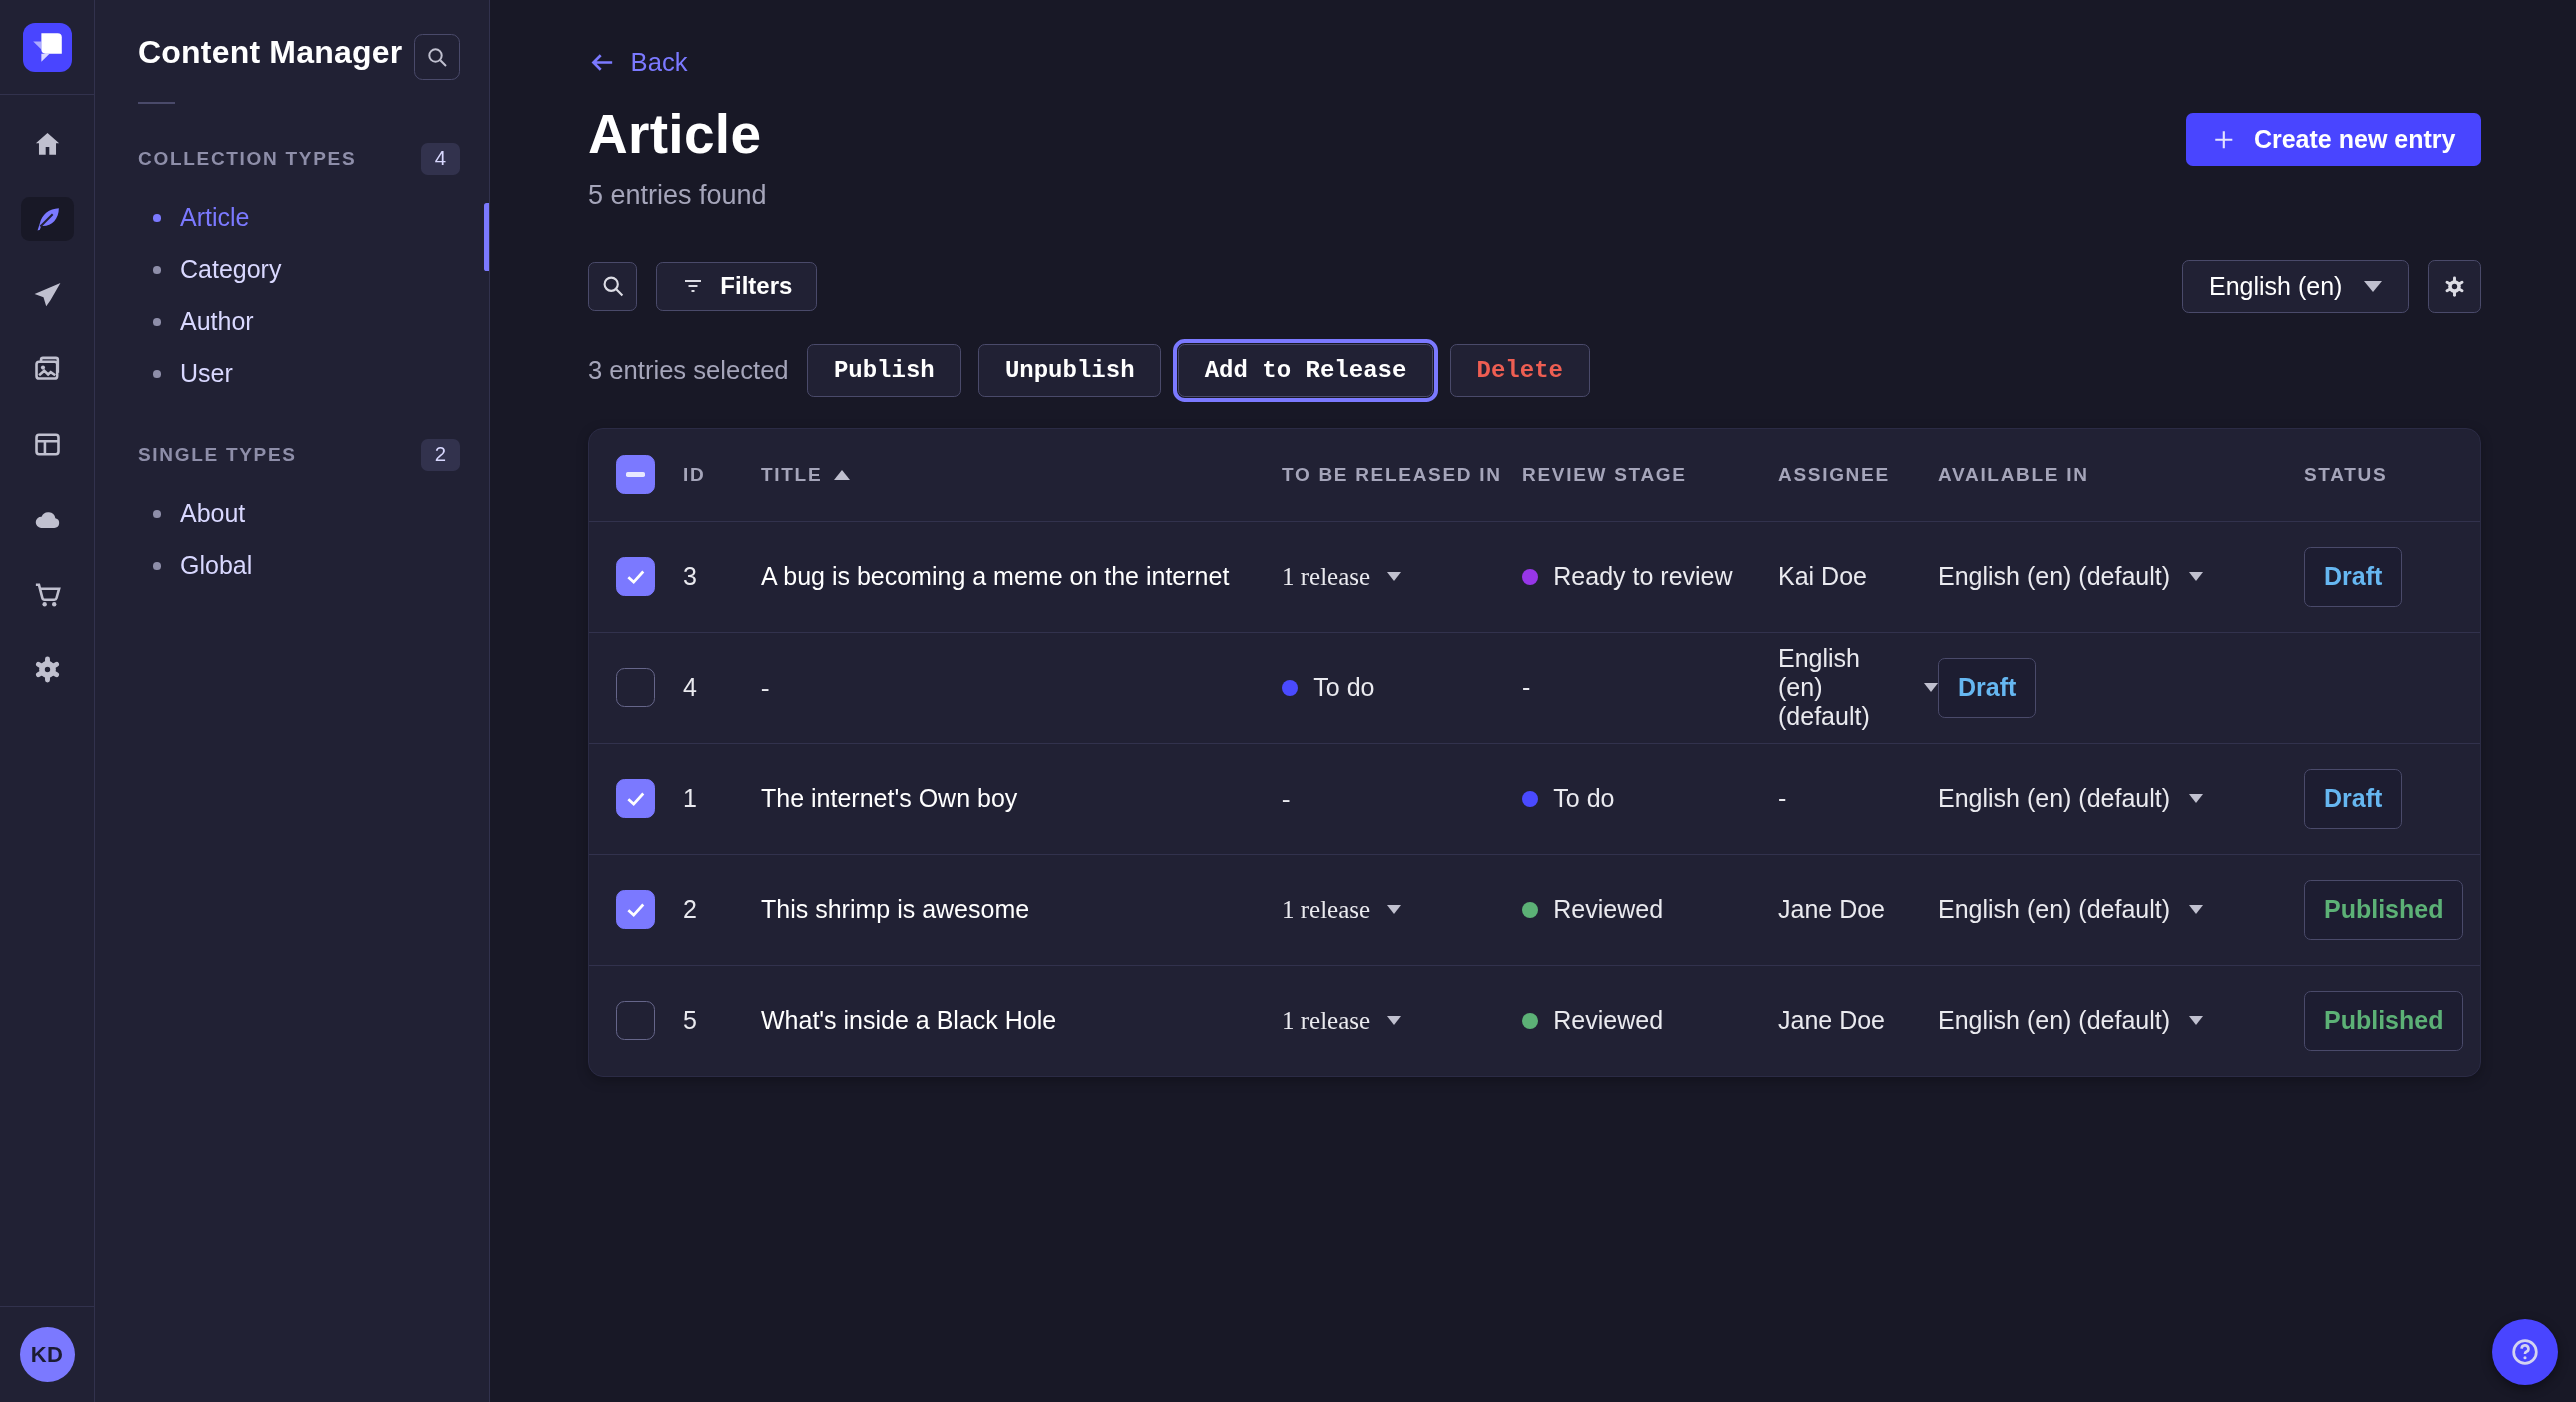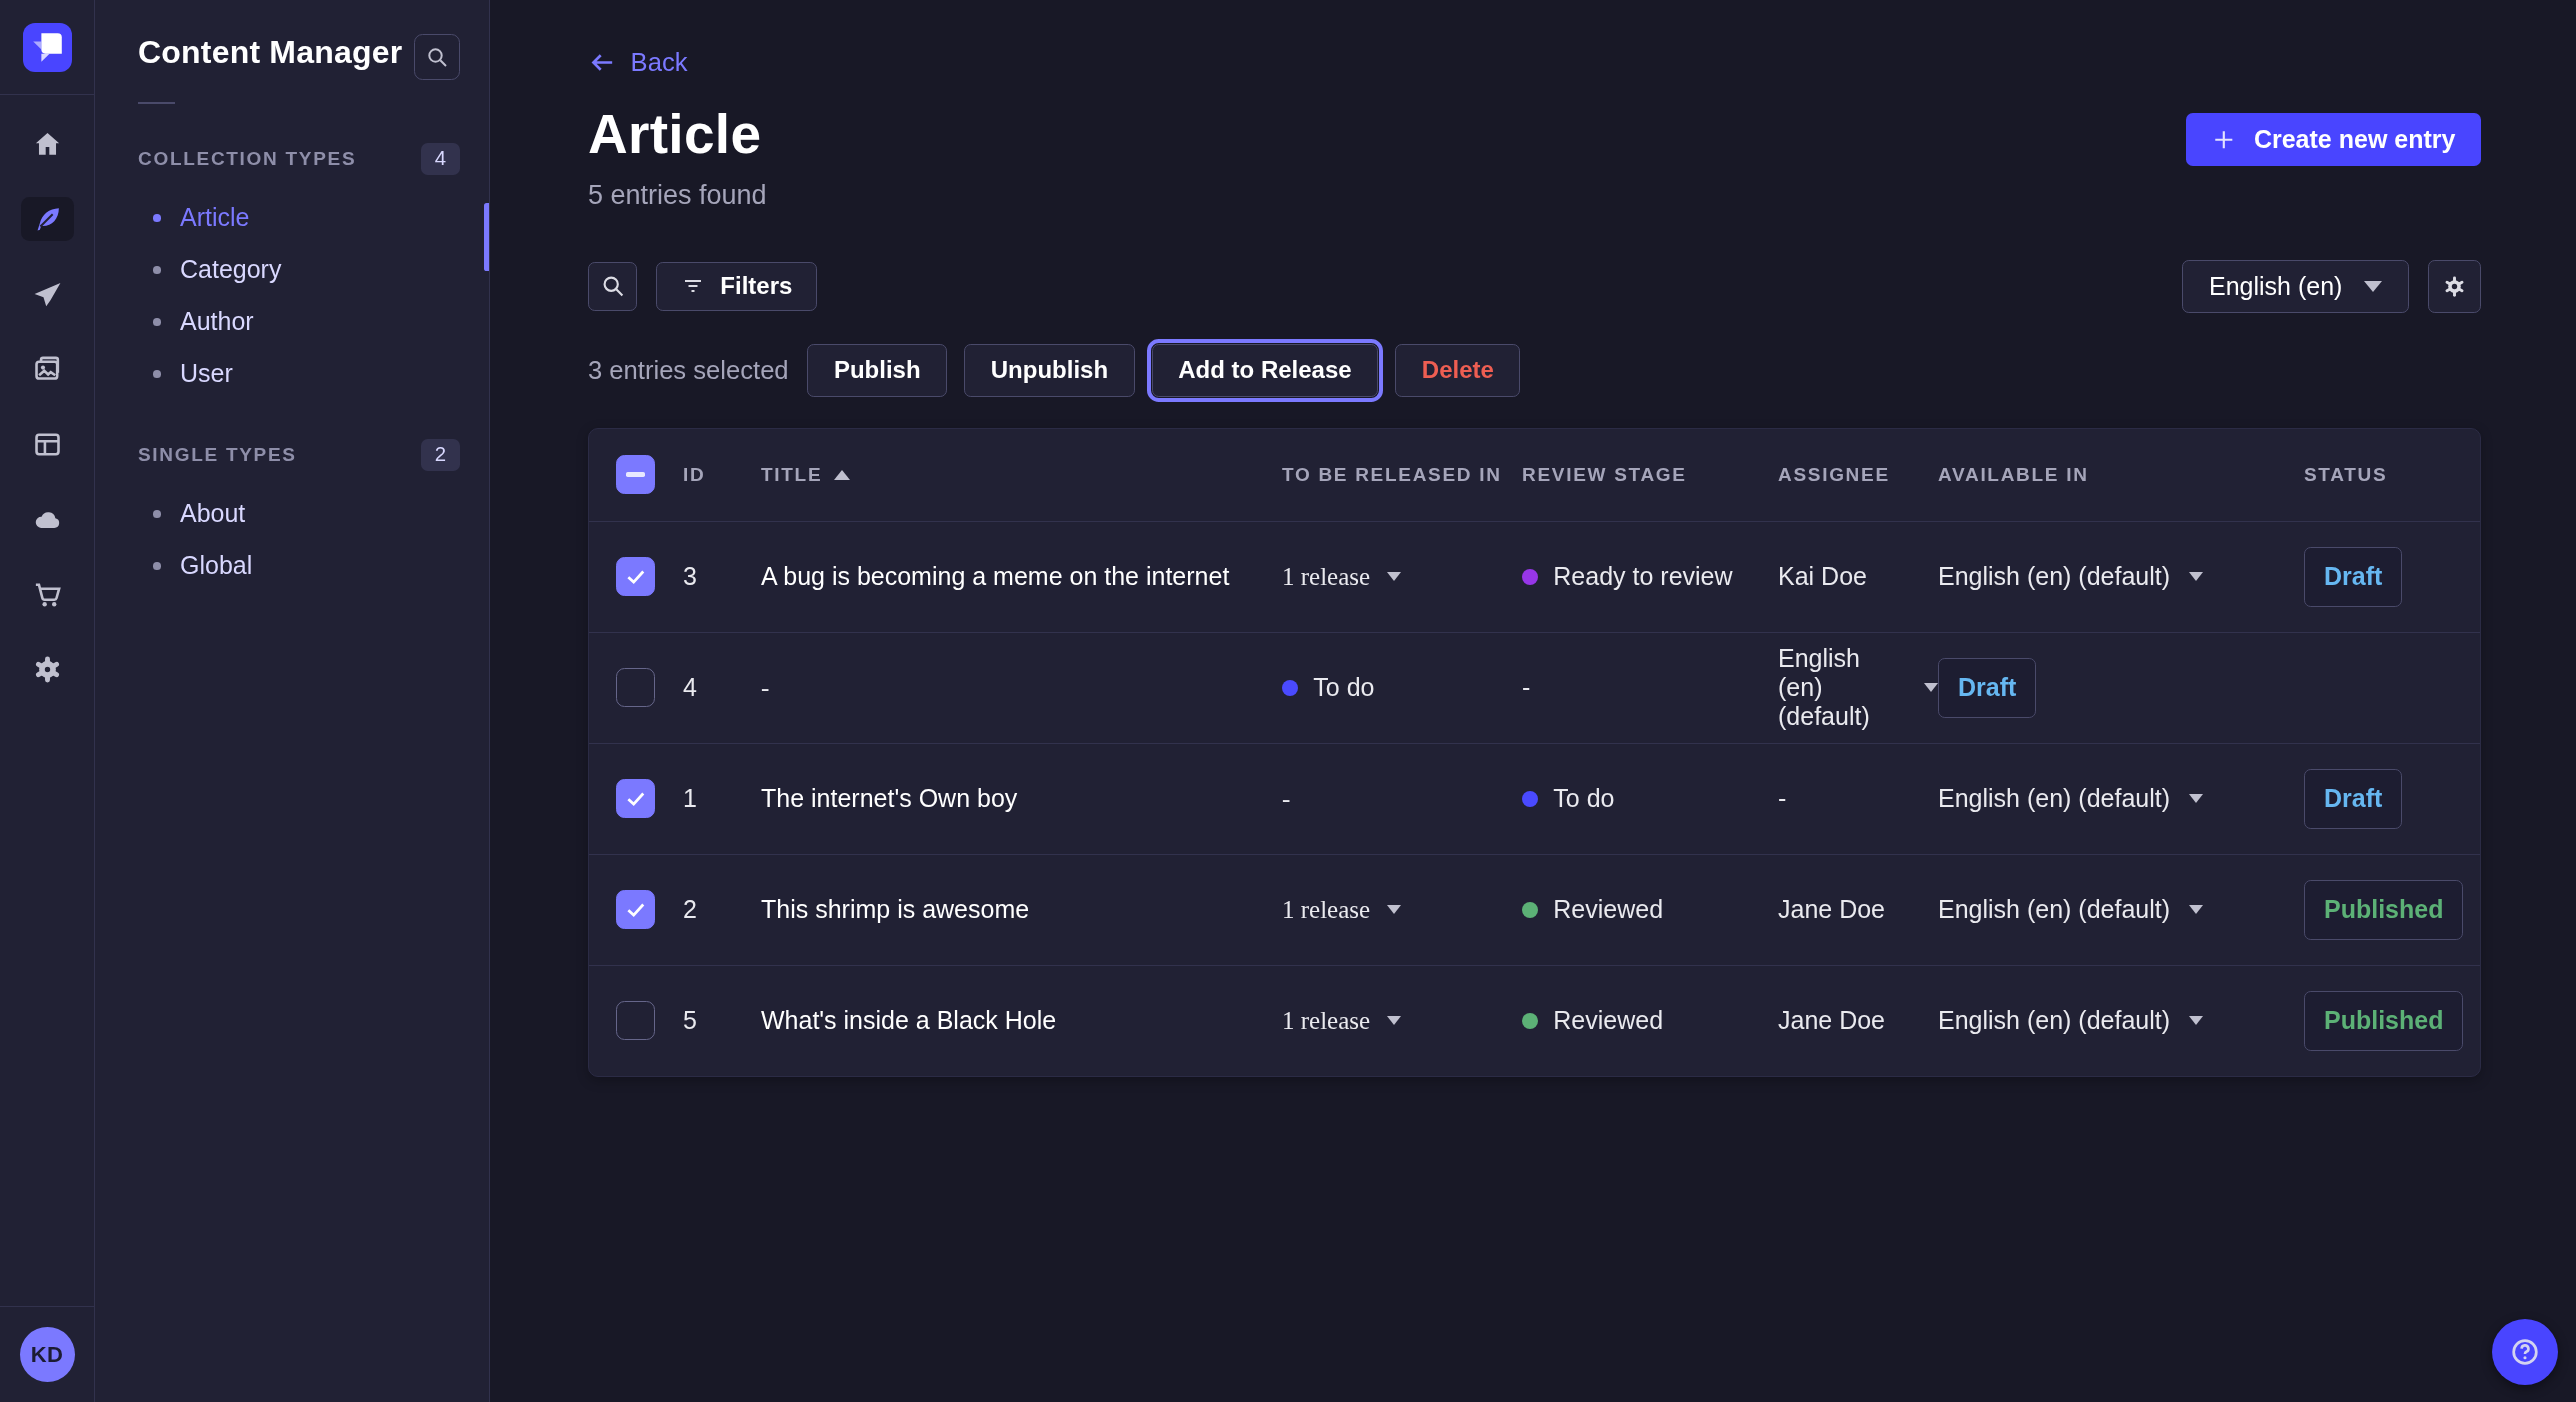--- a/index.html
+++ b/index.html
@@ -58,26 +58,26 @@
   .ghost-sq svg{width:25.6px;height:25.6px;stroke:#dcdce4;fill:none;}
   .btn-ghost{display:flex;align-items:center;gap:15.3px;background:var(--panel);border:0.9px solid var(--input-border);border-radius:6.8px;height:49px;padding:0 24px;font-size:24px;font-weight:600;color:#fff;cursor:pointer;font-family:inherit;}
   .btn-ghost svg{width:24px;height:24px;stroke:#dcdce4;fill:none;}
   .select{display:flex;align-items:center;gap:22px;background:var(--panel);border:0.9px solid var(--input-border);border-radius:6.8px;height:53px;padding:0 25.6px;font-size:25px;color:#fff;cursor:pointer;}
   .caret-down{width:0;height:0;border-left:9.4px solid transparent;border-right:9.4px solid transparent;border-top:11px solid #c0c0cf;}
   .gear-sq{width:53px;height:53px;border-radius:6.8px;background:var(--panel);border:0.9px solid var(--input-border);display:flex;align-items:center;justify-content:center;cursor:pointer;}
   .gear-sq svg{width:27px;height:27px;}
 
   .selection-row{margin-top:31px;display:flex;align-items:center;gap:17px;}
   .selection-text{font-size:25.6px;color:var(--txt2);margin-right:1.7px;}
-  .btn-action{background:var(--panel);border:0.9px solid var(--input-border);border-radius:6.8px;height:53px;padding:0 25.6px;font-size:24px;font-weight:600;color:#fff;cursor:pointer;font-family:Liberation Sans, sans-serif;}
+  .btn-action{background:var(--panel);border:0.9px solid var(--input-border);border-radius:6.8px;height:53px;padding:0 25.6px;font-size:24px;font-weight:600;color:#fff;cursor:pointer;font-family:Liberation Mono, monospace;}
   .btn-action.focused{outline:4.3px solid var(--purpleL);outline-offset:1.7px;}
   .btn-action.danger{color:var(--red);}
 
   
-  .table-card{margin-top:31px;background:var(--panel);border:0.9px solid #2b2b45;border-radius:10px;box-shadow:0 3.4px 12px rgba(0,0,0,.25);overflow:hidden;}
+  .table-card{margin-top:31px;background:var(--panel);border:0.9px solid #2b2b45;border-radius:15px;box-shadow:0 3.4px 12px rgba(0,0,0,.25);overflow:hidden;}
   .tgrid{display:grid;grid-template-columns:94px 78px 521px 240px 256px 160px 366px 1fr;align-items:center;}
   .thead{height:92px;}
   .th{font-size:19px;font-weight:600;letter-spacing:1.7px;color:var(--txt2);display:flex;align-items:center;gap:12px;}
   .sort-up{width:0;height:0;border-left:8.5px solid transparent;border-right:8.5px solid transparent;border-bottom:10.2px solid #c0c0cf;}
   .trow{height:111px;border-top:0.9px solid var(--line);}
   .cell{font-size:25px;color:#eaeaef;display:flex;align-items:center;min-width:0;}
   .cell.title-cell{color:#fff;padding-right:25.6px;white-space:nowrap;overflow:hidden;}
   .cb-wrap{padding-left:27px;}
   .checkbox{width:39px;height:39px;border-radius:8.5px;border:1.7px solid #66668a;display:flex;align-items:center;justify-content:center;cursor:pointer;background:transparent;}
   .checkbox svg{width:25.6px;height:25.6px;stroke:#fff;fill:none;display:none;}

